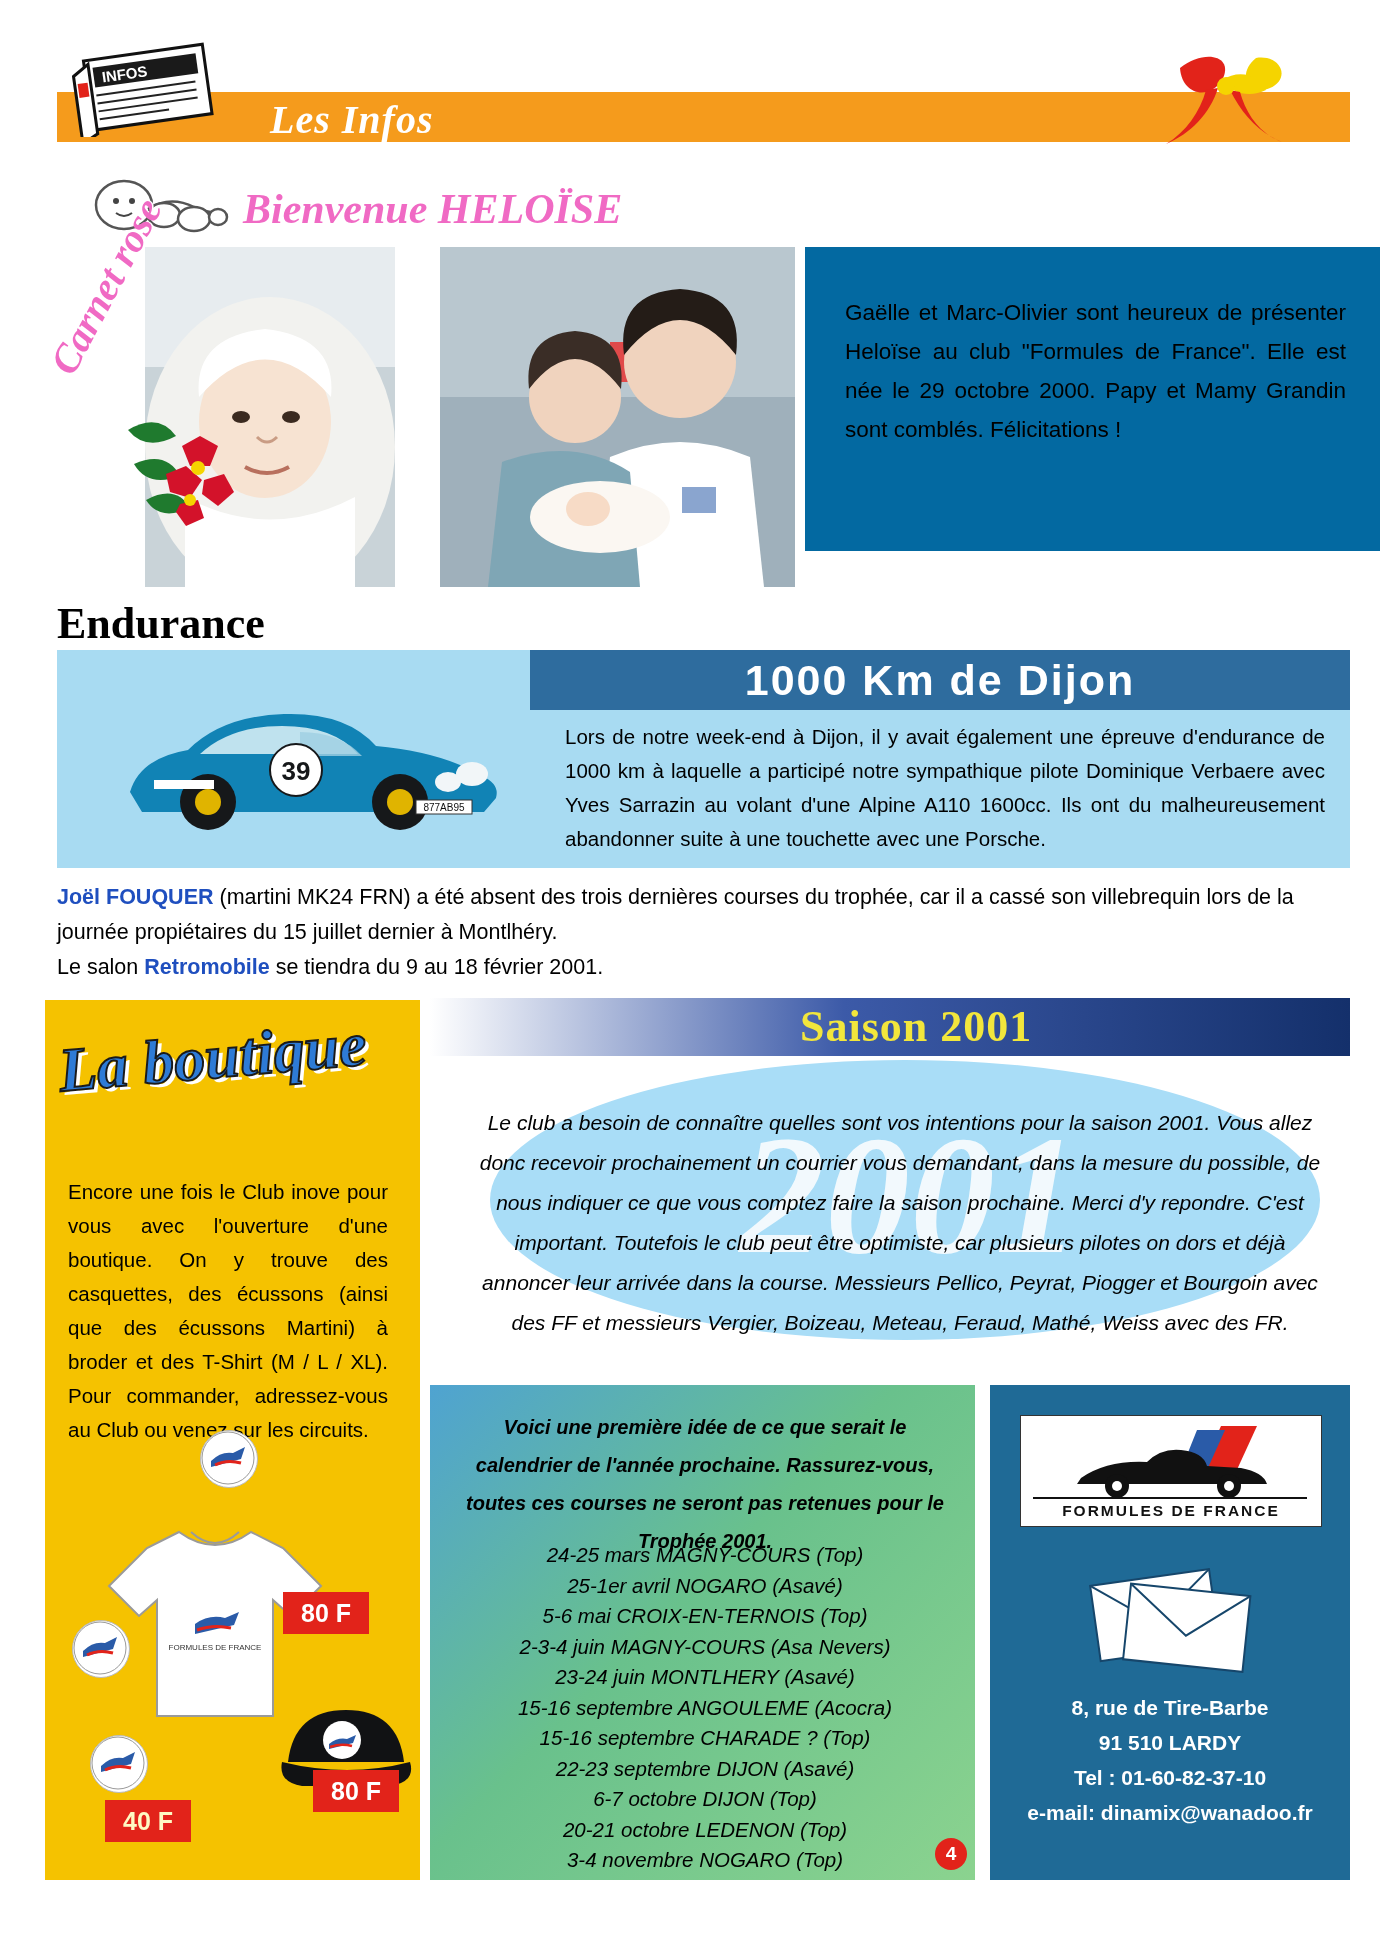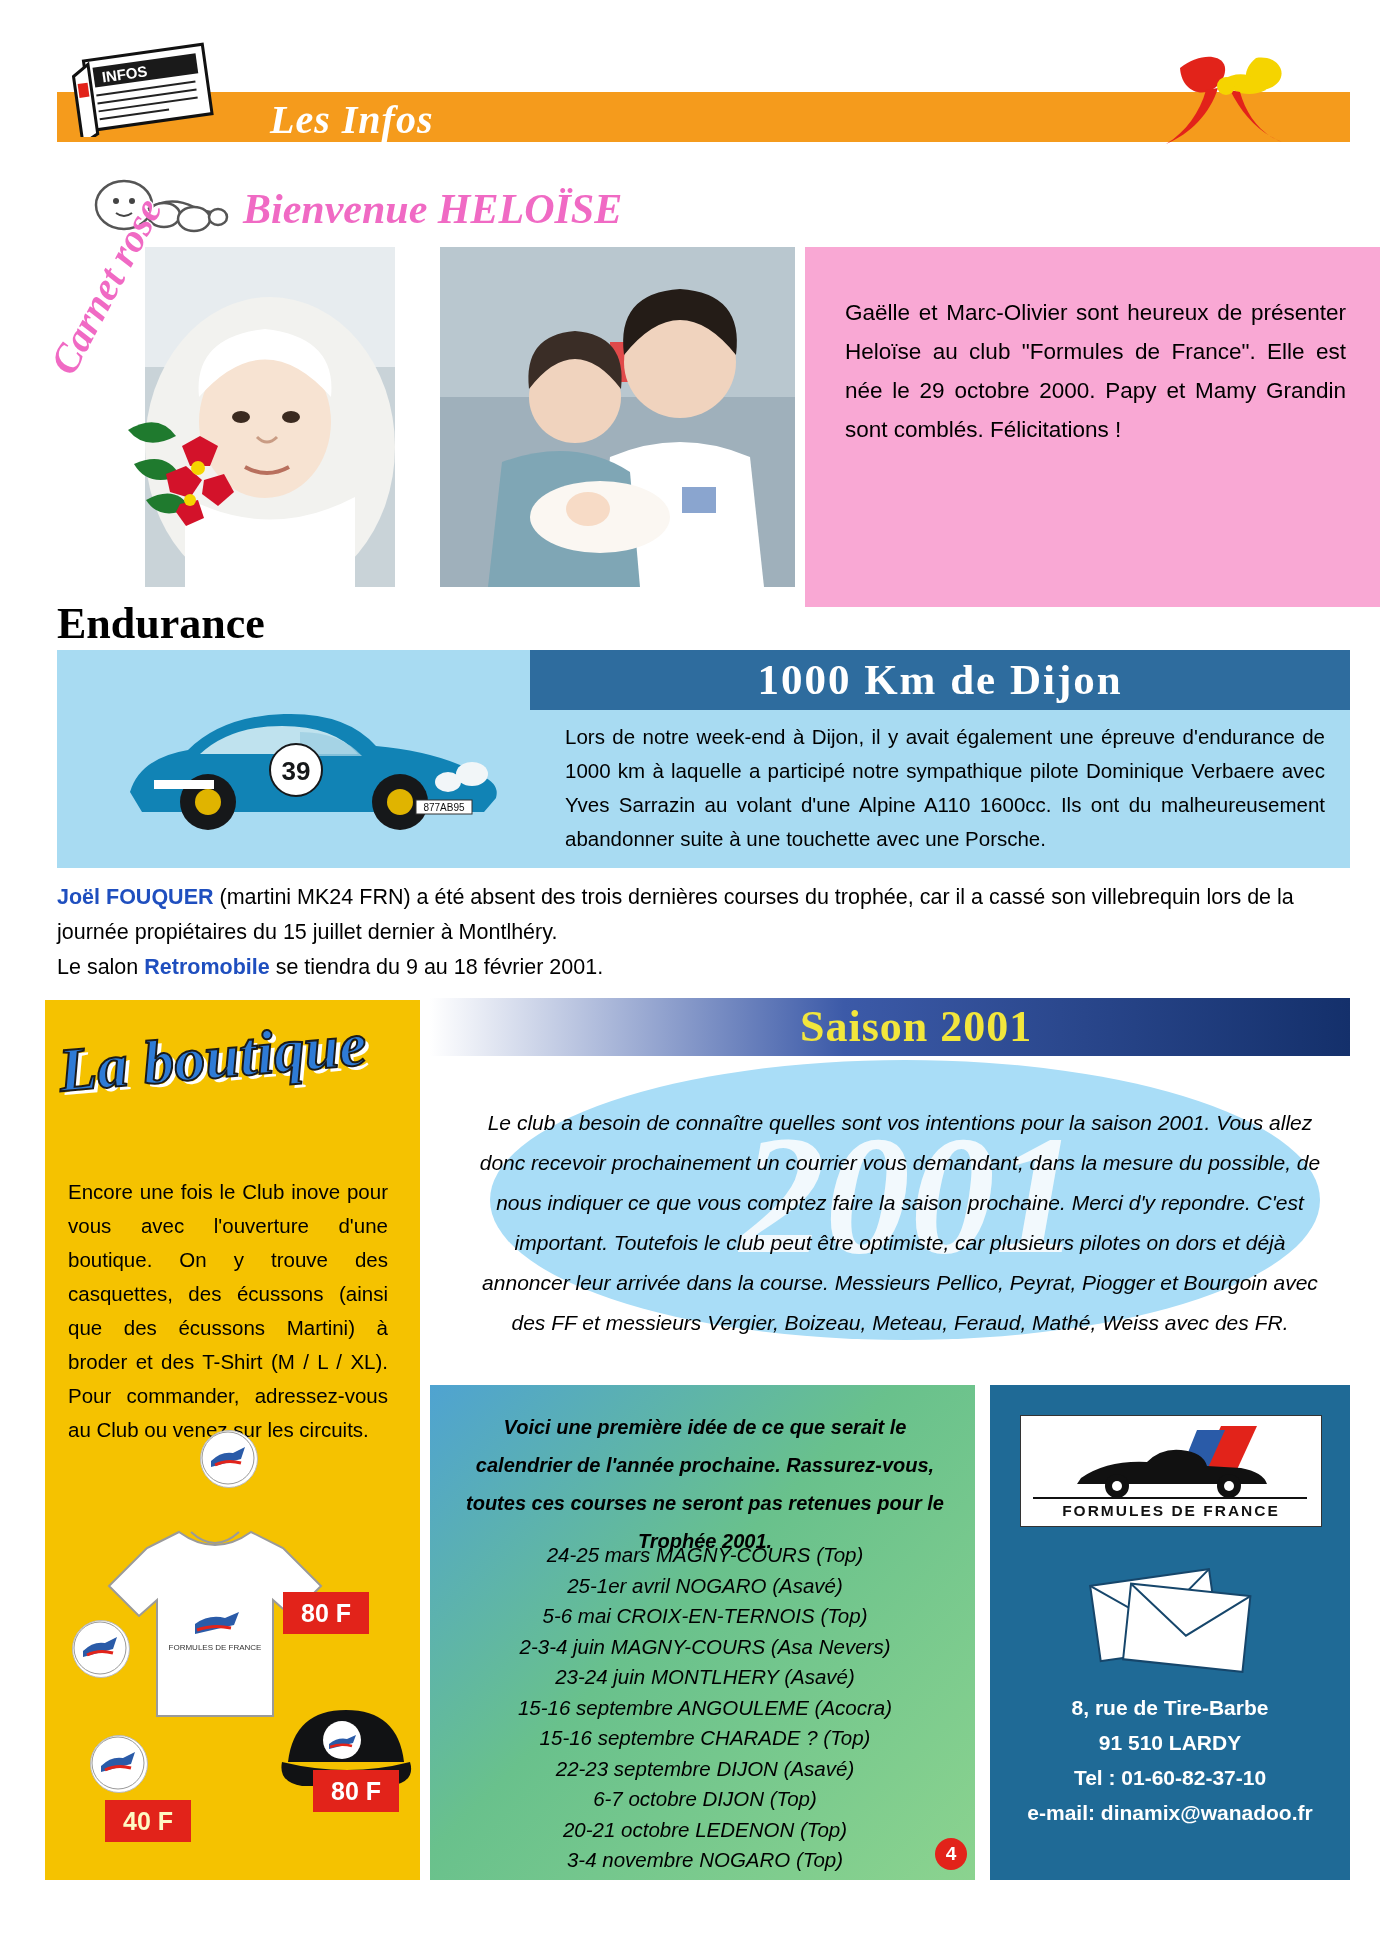--- a/index.html
+++ b/index.html
@@ -18,29 +18,29 @@
     transform:rotate(-62deg);transform-origin:left top;
     color:#F06AC4;font-family:"Liberation Serif",serif;font-weight:bold;font-style:italic;font-size:40px;
     text-shadow:1px 1px 0 #fff;}
   .bienvenue{position:absolute;left:243px;top:185px;width:560px;height:50px;color:#F06AC4;
     font-family:"Liberation Serif",serif;font-weight:bold;font-style:italic;font-size:42px;}
   .baby-icon{position:absolute;left:90px;top:175px;width:140px;height:70px;}
   .holly{position:absolute;left:120px;top:400px;width:130px;height:130px;}
 
   .photo1{position:absolute;left:145px;top:247px;width:250px;height:340px;border:0;overflow:hidden;background:#cfd7dd;}
   .photo2{position:absolute;left:440px;top:247px;width:355px;height:340px;overflow:hidden;background:#93a3ae;}
-  .textbox-rose{position:absolute;left:805px;top:247px;width:575px;height:360px;background:#f9a8d4;}
+  .textbox-rose{position:absolute;left:805px;top:247px;width:575px;height:304px;background:#0369a1;}
   .textbox-rose p{margin:0;padding:46px 34px 0 40px;font-size:22.5px;line-height:39px;color:#000;text-align:justify;}
 
   
   .endurance-title{position:absolute;left:57px;top:598px;font-family:"Liberation Serif",serif;font-weight:bold;
     font-size:44px;color:#000;}
   .dijon-band{position:absolute;left:57px;top:650px;width:1293px;height:218px;background:#A8DBF2;}
   .dijon-head{position:absolute;left:530px;top:650px;width:820px;height:60px;background:#2E6C9E;}
-  .dijon-head span{display:block;color:#fff;font-family:Liberation Serif, serif;font-weight:bold;font-size:43px;
+  .dijon-head span{display:block;color:#fff;font-family:Liberation Sans, sans-serif;font-weight:bold;font-size:43px;
     text-align:center;line-height:60px;letter-spacing:2px;}
   .dijon-text{position:absolute;left:565px;top:720px;width:760px;font-size:20.5px;line-height:34px;color:#000;text-align:justify;}
   .alpine{position:absolute;left:100px;top:672px;width:420px;height:180px;}
 
   
   .para{position:absolute;left:57px;top:880px;width:1300px;font-size:21.5px;line-height:35px;color:#000;}
   .para .b1{color:#1F4FBF;font-weight:bold;}
   .para .b2{color:#1F4FBF;font-weight:bold;}
 
   

